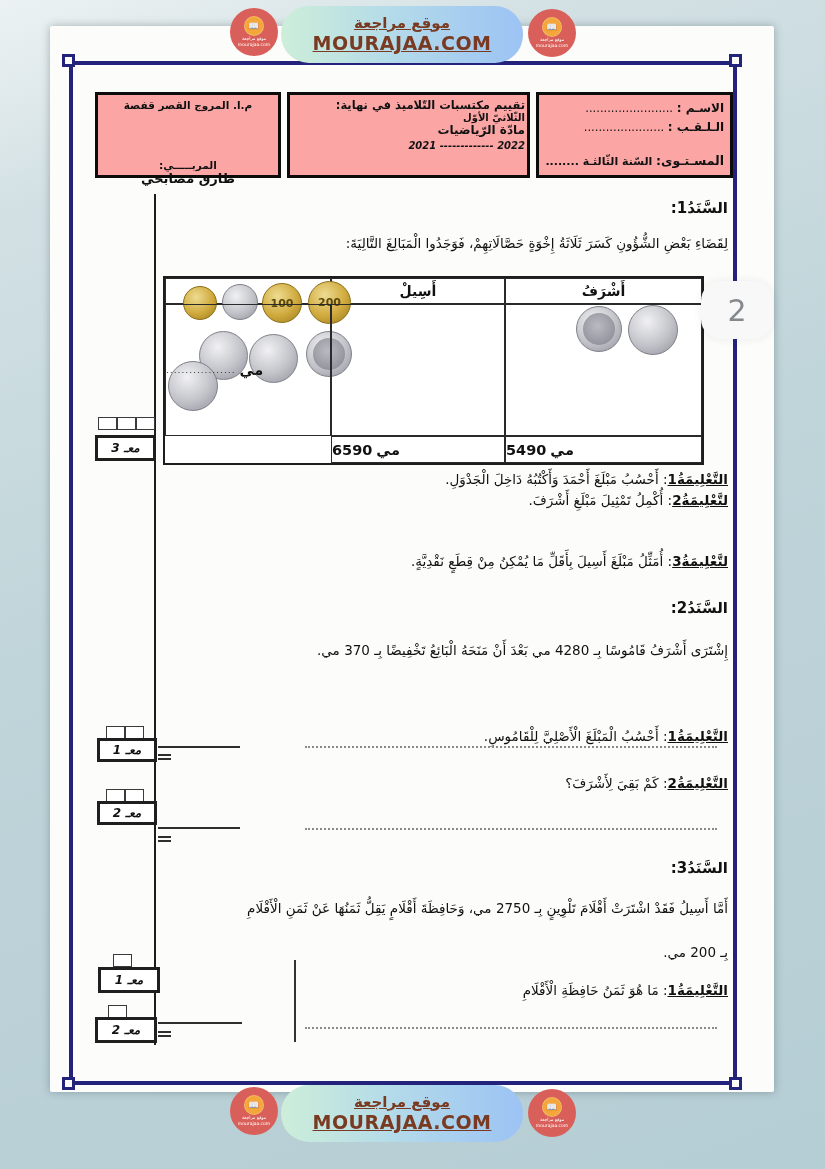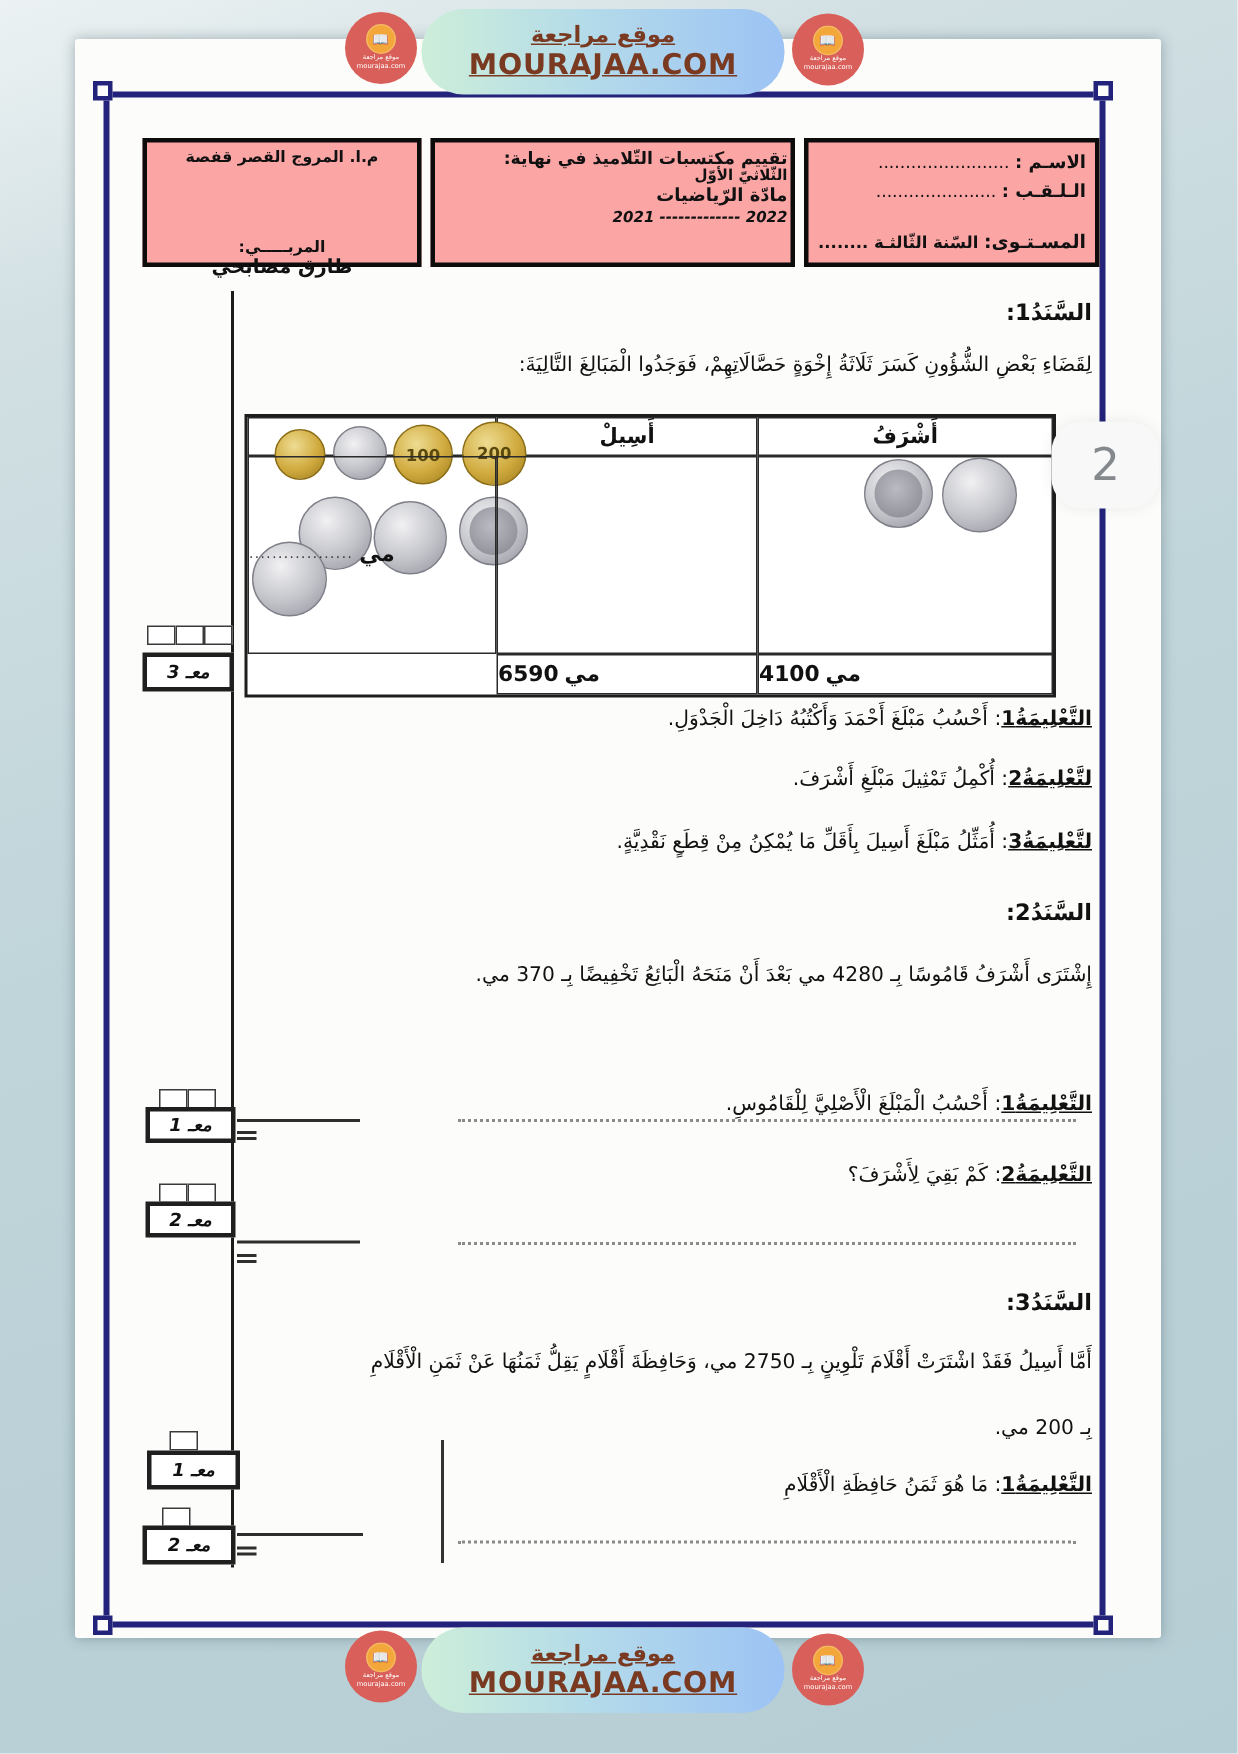--- a/index.html
+++ b/index.html
@@ -204,33 +204,33 @@
     <div class="coin silver portrait" style="left:70px;  top:1px; width:46px; height:46px;"></div>
     <div class="coin silver" style="left:122px; top:0;   width:50px; height:50px;"></div>
   </div>
   <div></div>
 
   <div class="tfoot">
     <span class="dots">..................</span>
     <span>مي</span>
   </div>
   <div class="tfoot">
-    <span>4100</span>
+    <span>5490</span>
     <span>مي</span>
   </div>
   <div class="tfoot">
     <span>6590</span>
     <span>مي</span>
   </div>
 </div>
 
 <div class="tline instr" style="top:468px;">
   <span class="ilabel">التَّعْلِيمَةُ1</span><span>: أَحْسُبُ مَبْلَغَ أَحْمَدَ وَأَكْتُبُهُ دَاخِلَ الْجَدْوَلِ.</span>
 </div>
-<div class="tline instr" style="top:508px;text-align:right;">
+<div class="tline instr" style="top:489px;text-align:right;">
   <span class="ilabel">لتَّعْلِيمَةُ2</span><span>: أُكْمِلُ تَمْثِيلَ مَبْلَغِ أَشْرَفَ.</span>
 </div>
 <div class="tline instr" style="top:550px;">
   <span class="ilabel">لتَّعْلِيمَةُ3</span><span>: أُمَثِّلُ مَبْلَغَ أَسِيلَ بِأَقَلِّ مَا يُمْكِنُ مِنْ قِطَعٍ نَقْدِيَّةٍ.</span>
 </div>
 
 <div class="tline stitle" style="top:596px;">السَّنَدُ2:</div>
 <div class="tline btext" style="top:639px;">إِشْتَرَى أَشْرَفُ قَامُوسًا بِـ 4280 مي بَعْدَ أَنْ مَنَحَهُ الْبَائِعُ تَخْفِيضًا بِـ 370 مي.</div>
 <div class="tline instr" style="top:681px;margin-top:44px;">
   <span class="ilabel">التَّعْلِيمَةُ1</span><span>: أَحْسُبُ الْمَبْلَغَ الْأَصْلِيَّ لِلْقَامُوسِ.</span>

